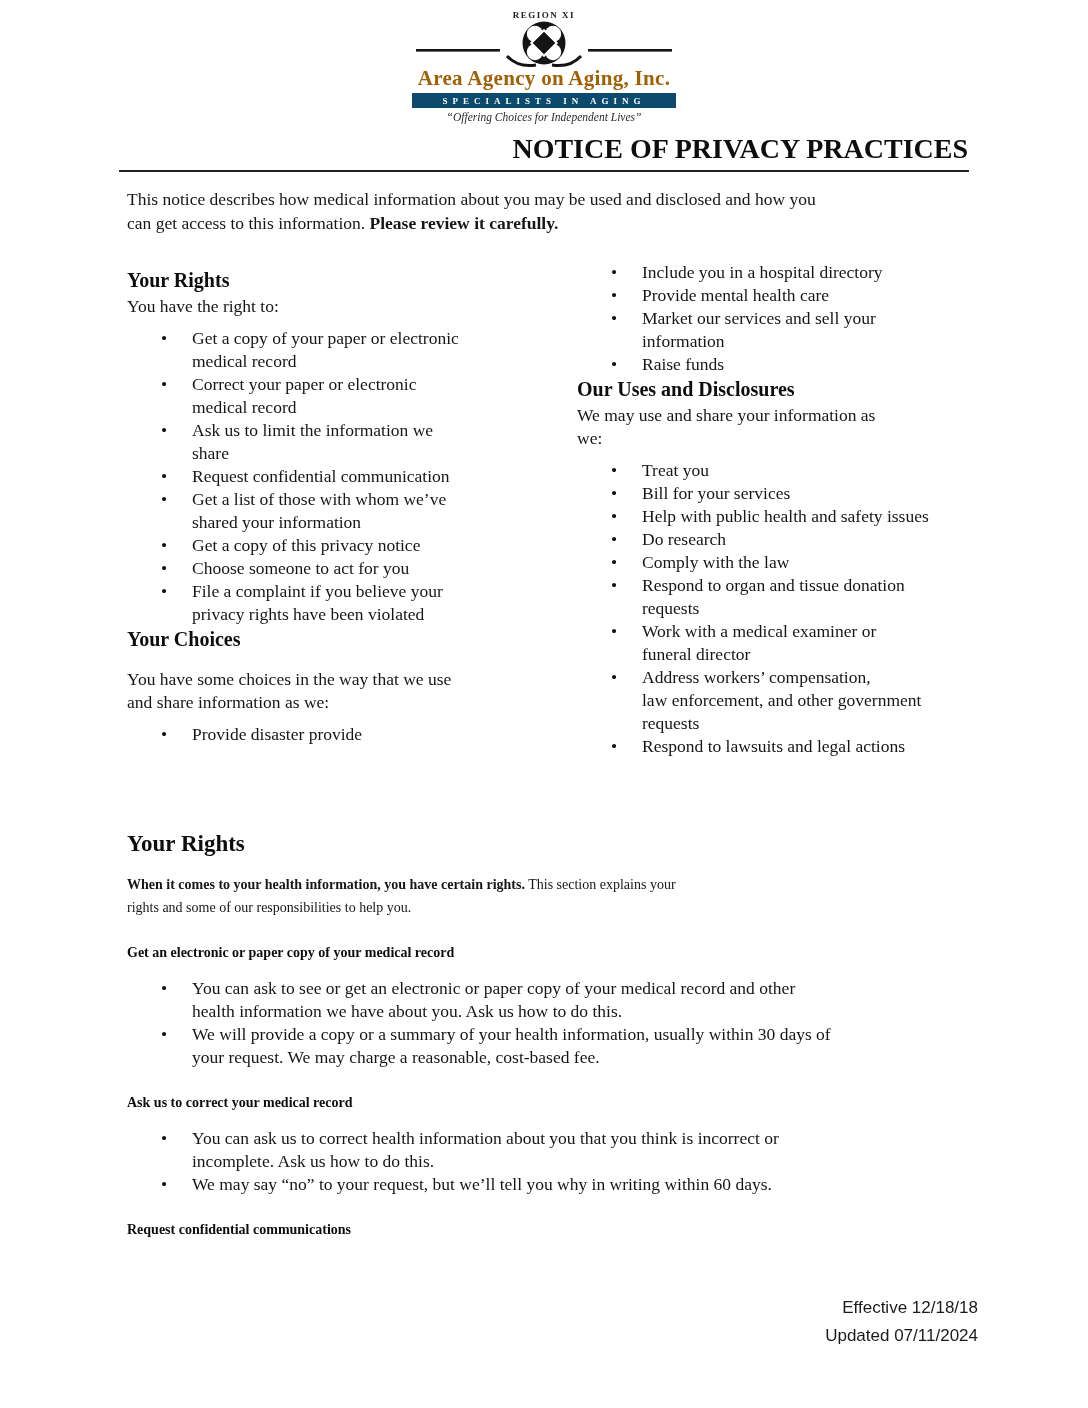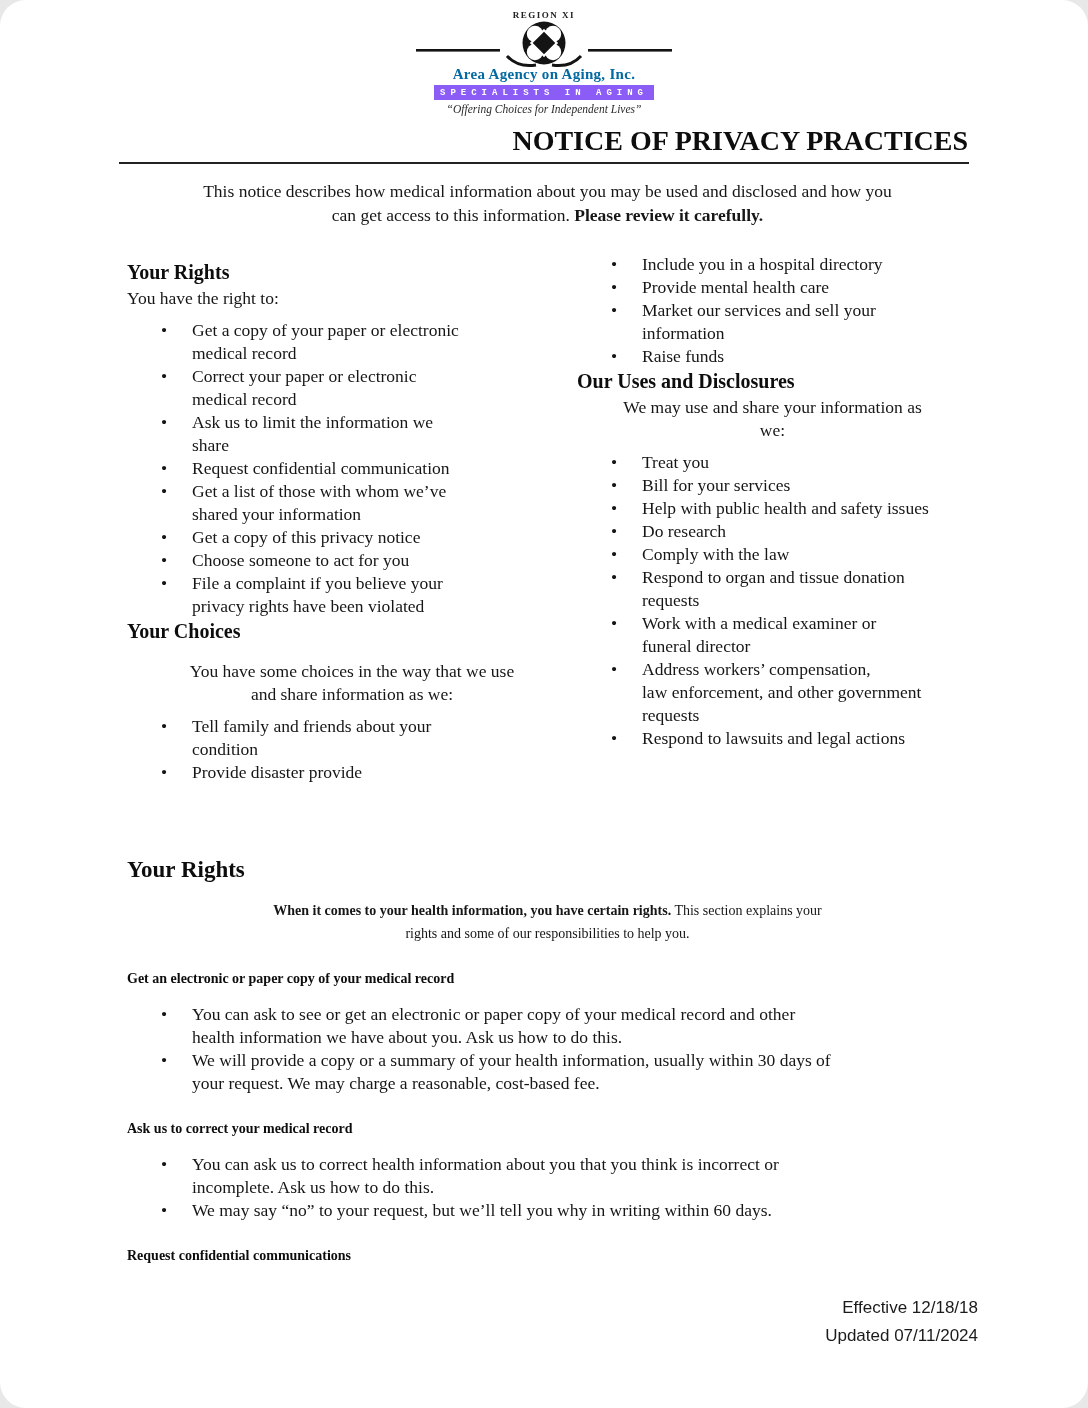--- a/index.html
+++ b/index.html
@@ -4,55 +4,54 @@
 <style>
   html,body { margin:0; padding:0; background:#e8e8e8; }
   .page {
     position:relative;
     width:1088px; height:1408px;
     margin:0 auto;
     background:#ffffff;
     color:#161616;
     font-family:"Liberation Serif", serif;
     overflow:hidden;
-    border-radius:26px;
   }
   
   .logo-block { padding-top:10px; text-align:center; }
   .region-label {
     font-family:"Liberation Serif", serif;
     font-size:9px; letter-spacing:1.5px; font-weight:bold; color:#222;
   }
   .emblem-svg { display:block; margin:0 auto; }
   .org-name {
-    font-size:15px; font-weight:bold; margin-top:-4px;
-    letter-spacing:0.3px; color:#0369a1;
+    font-size:21px; font-weight:bold; margin-top:-4px;
+    letter-spacing:0.3px; color:#a16207;
   }
   .org-banner {
-    width:220px; margin:2px auto 0 auto; background:#8b5cf6; color:#ffffff;
-    font-family:Liberation Mono, monospace;
+    width:264px; margin:2px auto 0 auto; background:#0c4a6e; color:#ffffff;
+    font-family:Liberation Serif, serif;
     font-size:9px; font-weight:bold; letter-spacing:5px;
     padding:3px 0 2px 0; text-align:center;
   }
   .org-tagline {
     margin-top:3px; font-size:11.5px; font-style:italic; color:#2a2a2a;
   }
   
   .doc-title {
     margin:10px 120px 0 120px;
     text-align:right; font-size:28px; font-weight:bold;
     color:#0d0d0d;
   }
   .title-rule { margin:5px 119px 0 119px; border-bottom:2px solid #222; }
   
   .intro {
     margin:16px 120px 0 127px;
     font-size:17.5px; line-height:23.5px;
   }
-  .pre { white-space:pre-line;text-align:center; }
+  .pre { white-space:pre-line; }
   .b { font-weight:bold; }
   
   .columns {
     display:grid; grid-template-columns:450px 1fr;
     margin:14px 120px 0 127px;
   }
   h2.sec {
     font-size:20px; font-weight:bold; margin:0; line-height:26px; color:#0d0d0d;
   }
   .col-left h2.sec.first { margin-top:18px; }
@@ -134,22 +133,20 @@
           <li>Get a copy of this privacy notice</li>
           <li>Choose someone to act for you</li>
           <li>File a complaint if you believe your
 privacy rights have been violated</li>
         </ul>
 
       <h2 class="sec choices-heading">Your Choices</h2>
       <p class="lead pre choices-lead">You have some choices in the way that we use
 and share information as we:</p>
       <ul class="bullets">
-          <li>Tell family and friends about your
-condition</li>
           <li>Provide disaster provide</li>
         </ul>
     </div>
 
     <div class="col-right">
       <ul class="bullets" style="margin-top:12px;">
           <li>Include you in a hospital directory</li>
           <li>Provide mental health care</li>
           <li>Market our services and sell your
 information</li>

